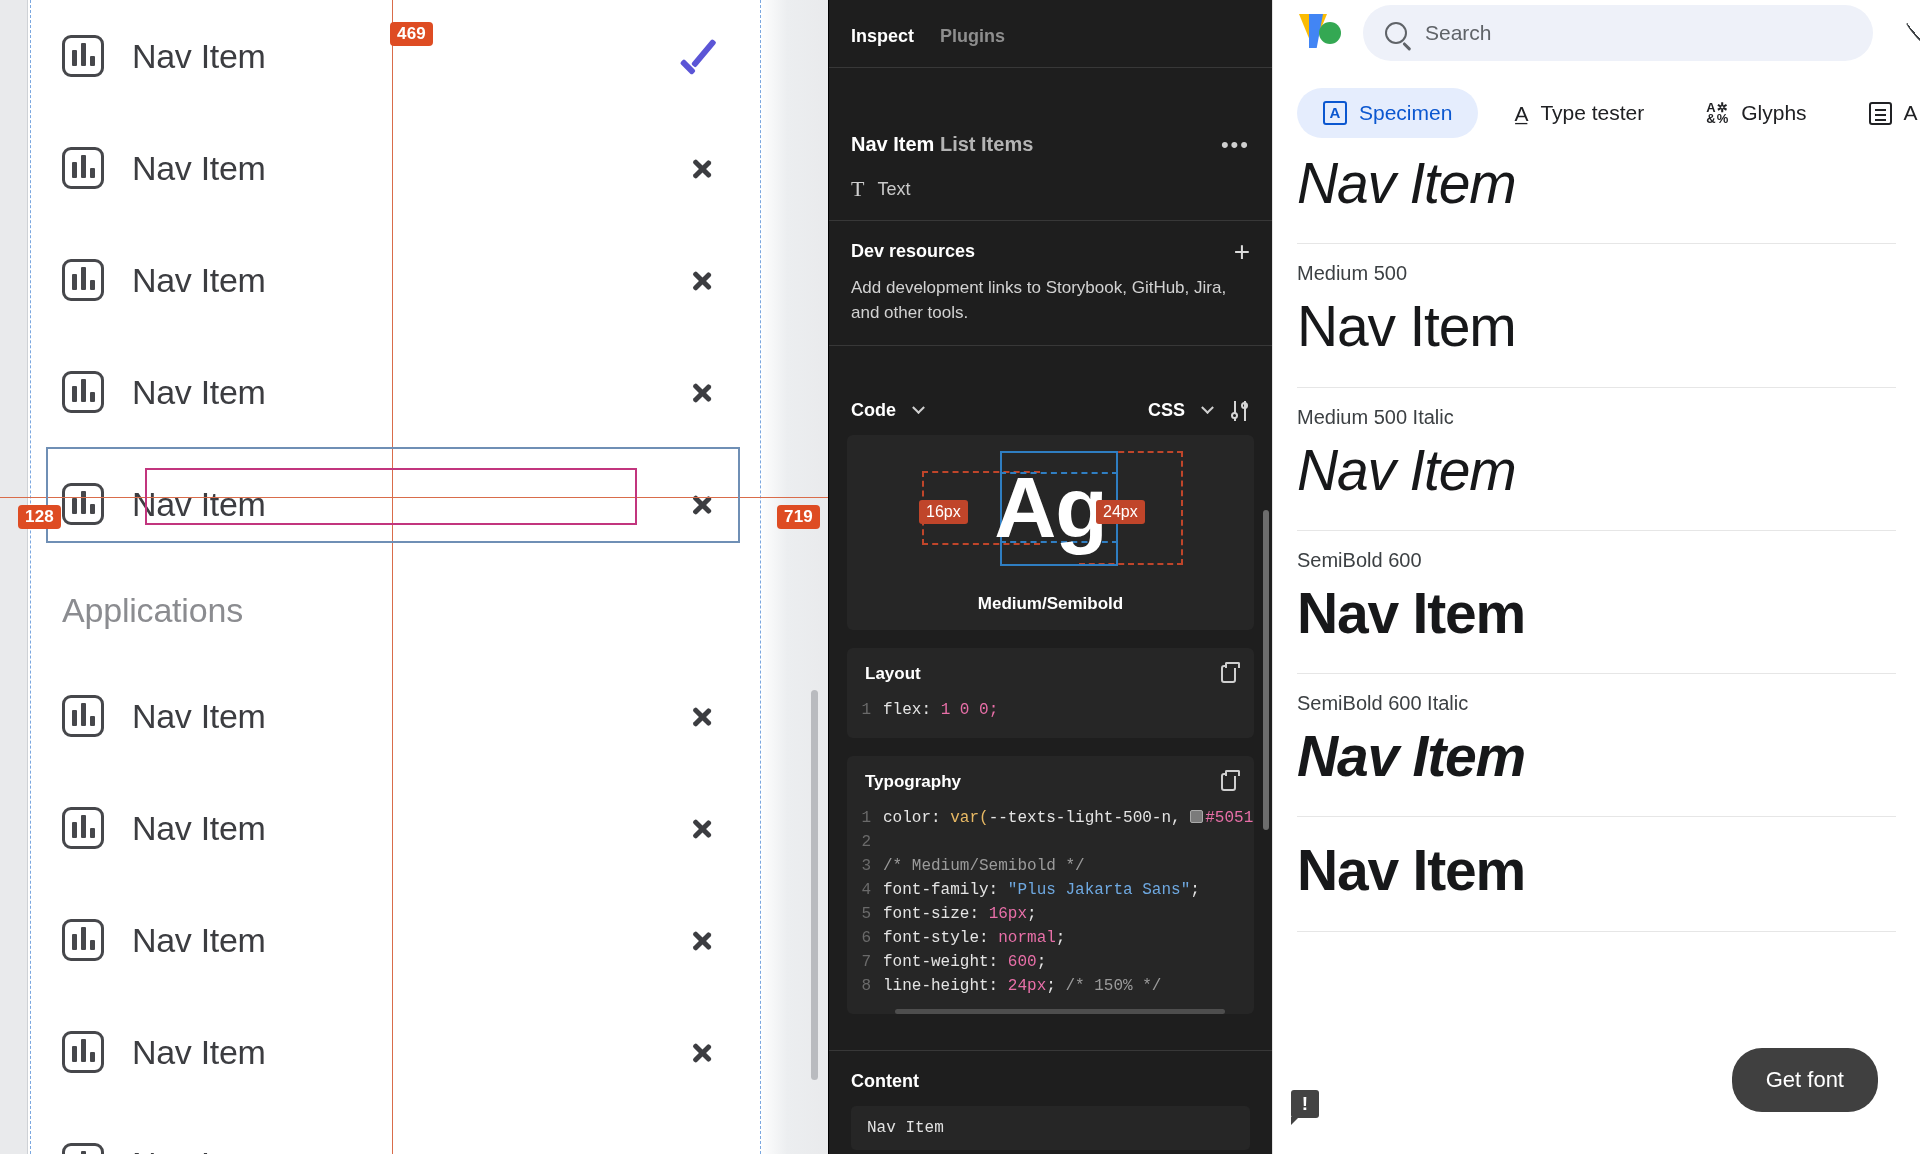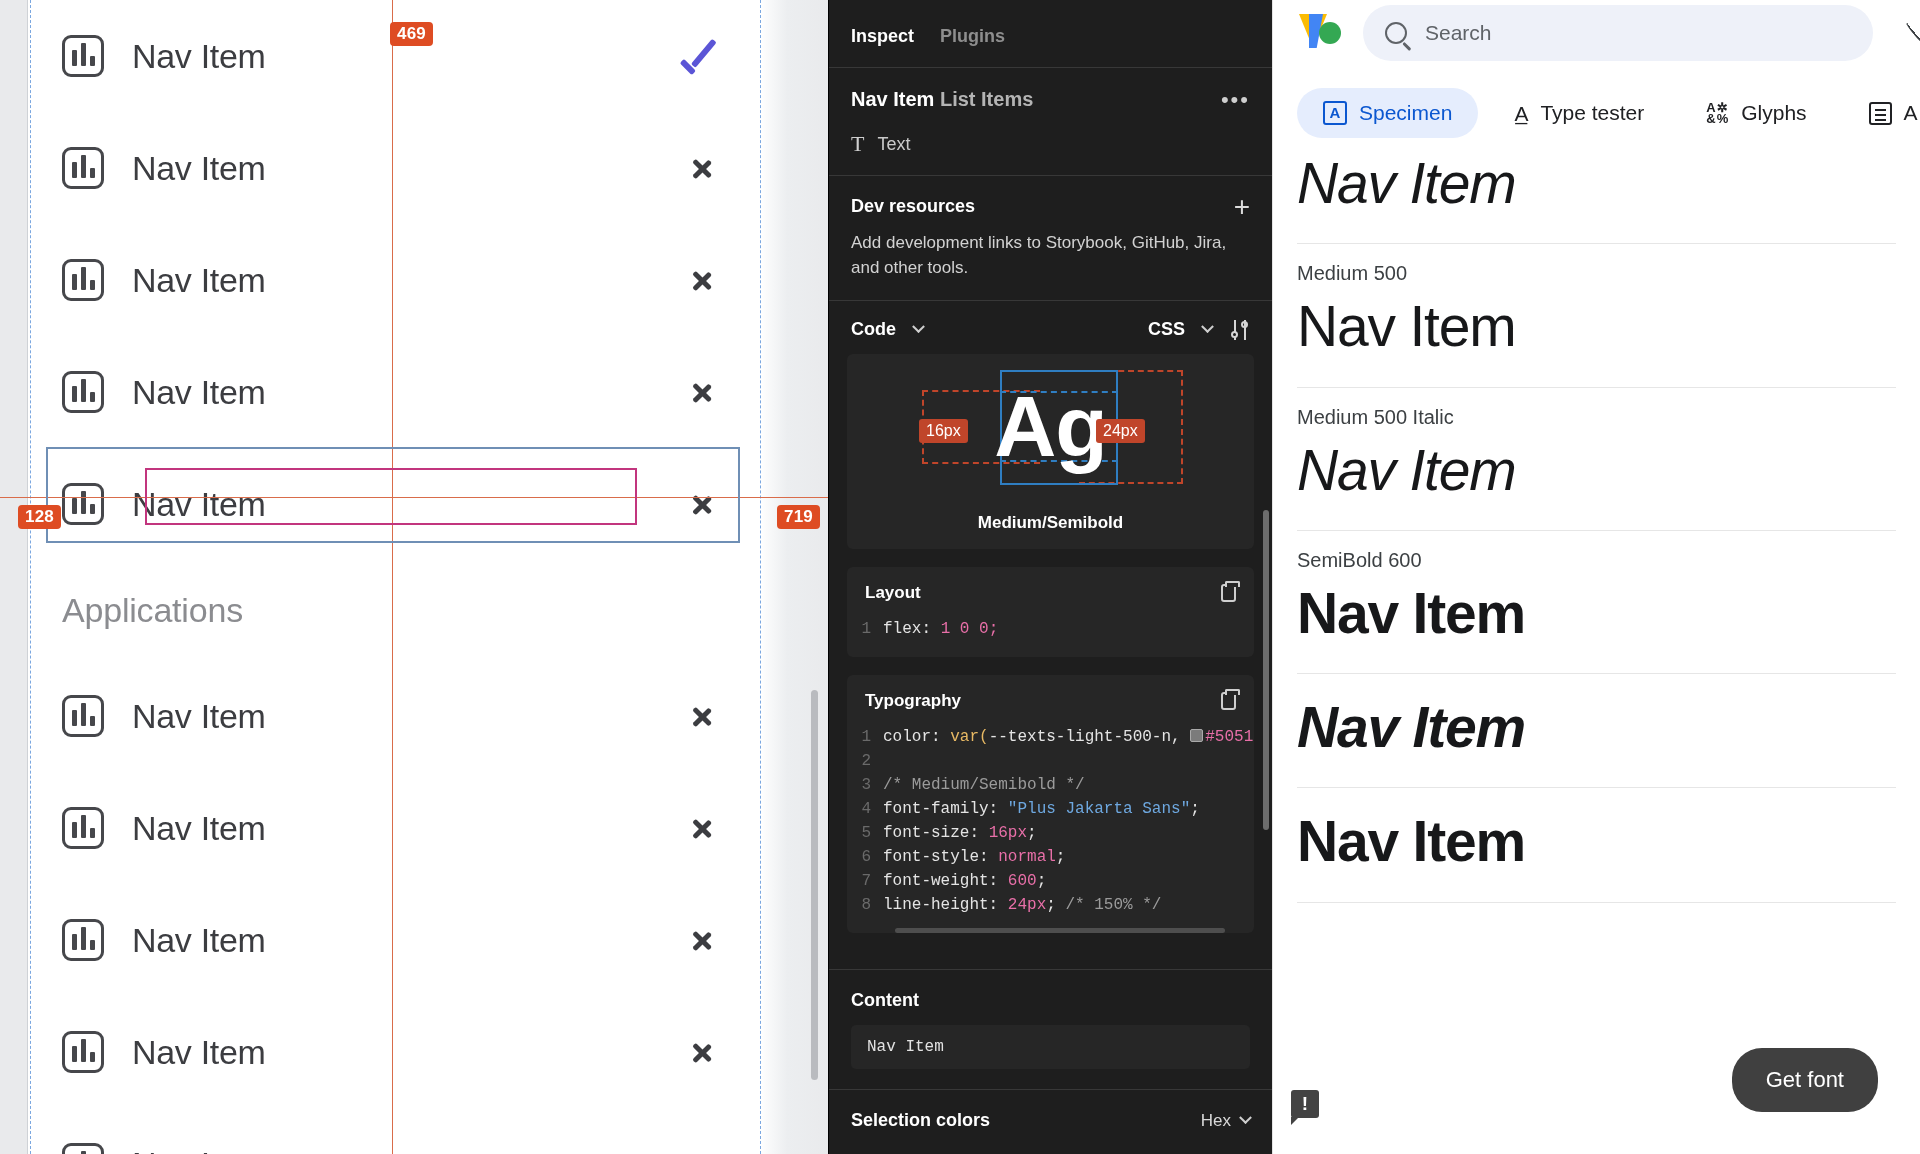--- a/index.html
+++ b/index.html
@@ -132,35 +132,35 @@
   .tabbar {
     display: flex; align-items: center; gap: 26px;
     padding: 22px 22px 0 22px;
     height: 68px;
     border-bottom: 1px solid #383838;
   }
   .tab { font-size: 18px; font-weight: bold; color: #8e8e8e; padding-bottom: 16px; }
   .tab.active { color: #ffffff; }
 
   .panel-sec { padding: 20px 22px; border-bottom: 1px solid #383838; }
-  .sel-head { display: flex; align-items: center; justify-content: space-between; }
+  .sel-head { display: flex; align-items: center; justify-content: space-between; margin-top: 45px; }
   .sel-name { font-size: 20px; font-weight: bold; color: #fff; }
   .sel-name span.sub { color: #b4b4b4; font-weight: bold; }
   .dots { color: #cfcfcf; font-size: 22px; letter-spacing: 2px; line-height: 10px; }
   .type-row { display: flex; align-items: center; gap: 13px; margin-top: 22px; }
   .t-icon { font-family: "Liberation Serif", serif; font-size: 22px; color: #cfcfcf; line-height: 1; }
   .t-label { font-size: 18px; color: #c9c9c9; }
 
   .sec-head { display: flex; align-items: center; justify-content: space-between; }
   .sec-title { font-size: 18px; font-weight: bold; color: #ffffff; }
   .plus { font-size: 28px; color: #dcdcdc; font-weight: 300; line-height: 18px; }
   .sec-desc { margin-top: 14px; font-size: 17px; line-height: 1.45; color: #d2d2d2; }
 
   .code-head { display: flex; align-items: center; justify-content: space-between; padding: 18px 22px 14px; }
-  .code-head-left, .code-head-right { display: flex; align-items: center; gap: 18px; }
+  .code-head-left, .code-head-right { display: flex; align-items: center; gap: 18px; margin-top: 36px; }
   .code-title { font-size: 18px; font-weight: bold; color: #fff; }
   .caret { display: inline-block; width: 9px; height: 9px;
            border-right: 2px solid #cfcfcf; border-bottom: 2px solid #cfcfcf;
            transform: rotate(45deg) translate(-2px,-2px); }
   .slider-ico { width: 20px; height: 20px; position: relative; }
   .slider-ico::before, .slider-ico::after {
     content: ""; position: absolute; width: 2px; height: 20px; background: #d5d5d5;
   }
   .slider-ico::before { left: 4px; }
   .slider-ico::after  { left: 14px; }
@@ -616,20 +616,21 @@
         <div class="spec-label">Medium 500 Italic</div>
         <div class="spec-sample w500 it">Nav Item</div>
       </div>
 
       <div class="spec-row">
         <div class="spec-label">SemiBold 600</div>
         <div class="spec-sample w600">Nav Item</div>
       </div>
 
       <div class="spec-row">
+        <div class="spec-label">SemiBold 600 Italic</div>
         <div class="spec-sample w600 it">Nav Item</div>
       </div>
 
       <div class="spec-row">
         <div class="spec-sample w700">Nav Item</div>
       </div>
 
     </div>
 
     <div class="warn-badge">!</div>

